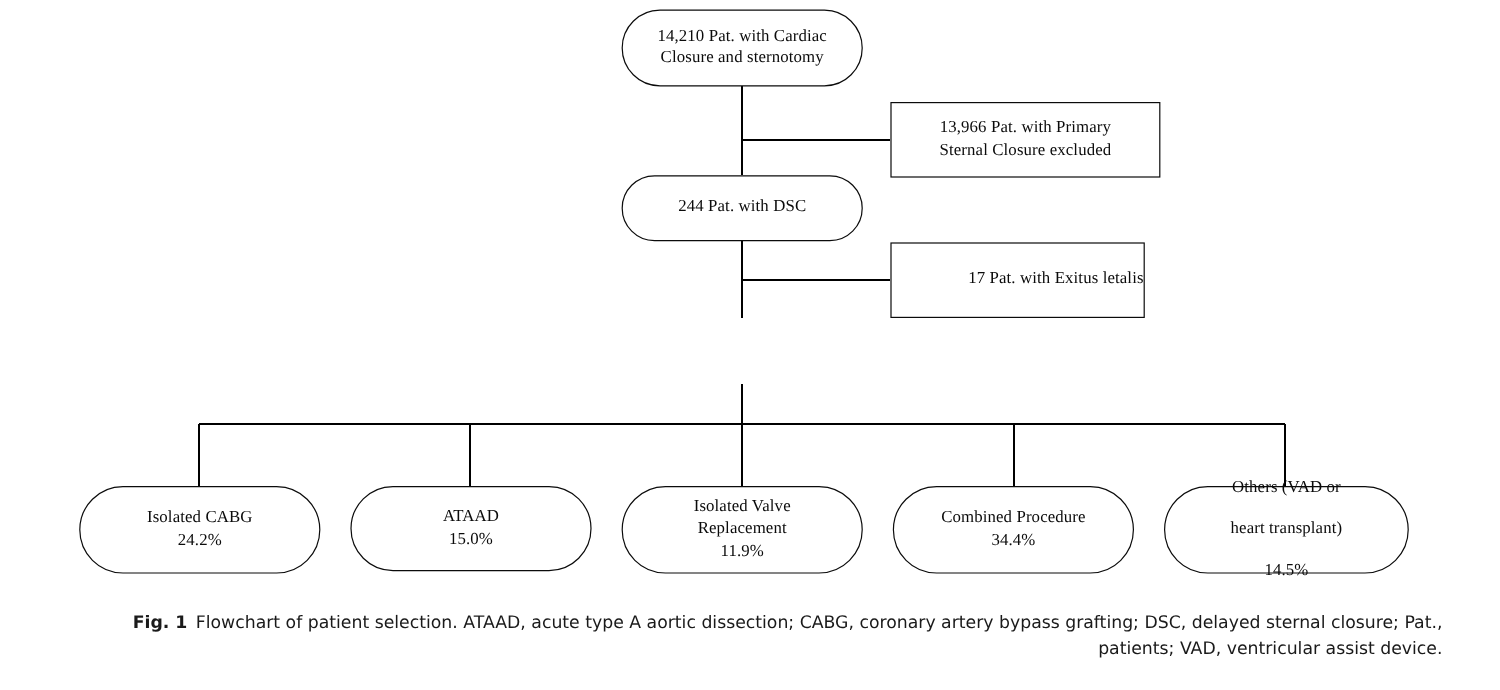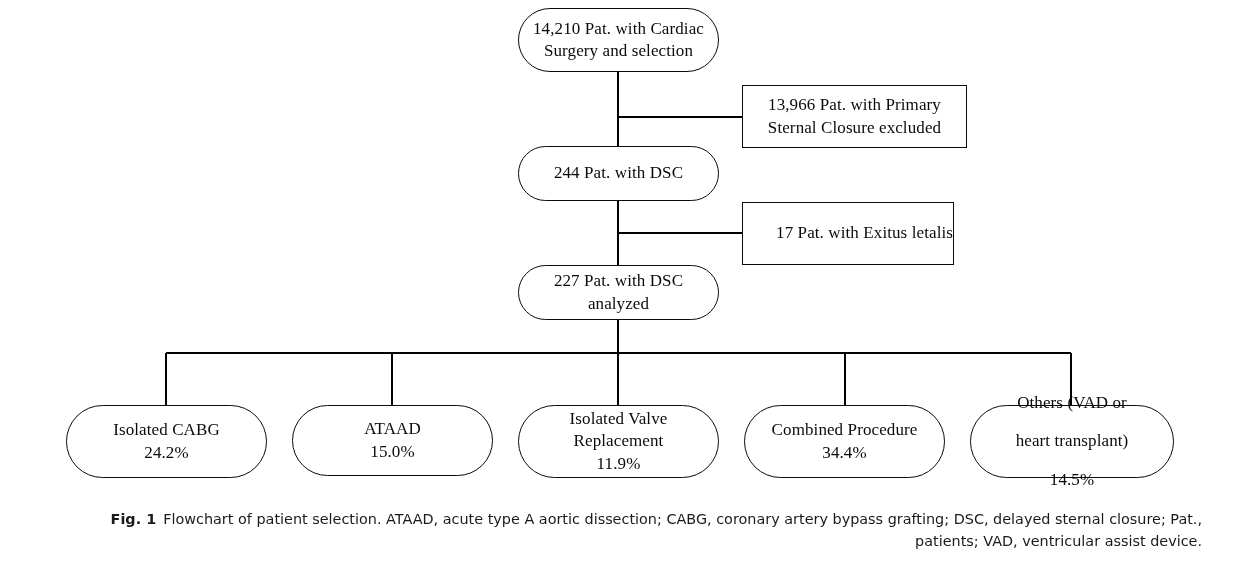--- a/index.html
+++ b/index.html
@@ -39,21 +39,21 @@
     position: absolute;
     box-sizing: border-box;
     border: 1.8px solid #0b0b0b;
     background: #ffffff;
     display: flex;
     flex-direction: column;
     align-items: center;
     justify-content: center;
     text-align: center;
     color: #0b0b0b;
-    font-size: 17px;
+    font-size: 14px;
     line-height: 1.32;
     letter-spacing: 0.1px;
   }
   .node.rounded {
     border-radius: 38px;
   }
   .node.rect {
     border-radius: 0;
     border-width: 1.6px;
   }
@@ -100,40 +100,36 @@
 
     <line x1="166" y1="353" x2="166" y2="405"></line>
     <line x1="392" y1="353" x2="392" y2="405"></line>
     <line x1="618" y1="353" x2="618" y2="405"></line>
     <line x1="845" y1="353" x2="845" y2="405"></line>
     <line x1="1071" y1="353" x2="1071" y2="405"></line>
   </svg>
 
   <div class="node rounded" style="left:518px; top:8px; width:201px; height:64px;">
     <span class="ln">14,210 Pat. with Cardiac</span>
-    <span class="ln">Surgery and selection</span>
+    <span class="ln">Closure and sternotomy</span>
   </div>
 
   <div class="node rect" style="left:742px; top:85px; width:225px; height:63px;">
     <span class="ln">13,966 Pat. with Primary</span>
     <span class="ln">Sternal Closure excluded</span>
   </div>
 
   <div class="node rounded" style="left:518px; top:146px; width:201px; height:55px;">
     <span class="ln">244 Pat. with DSC</span>
   </div>
 
   <div class="node rect" style="left:742px; top:202px; width:212px; height:63px;align-items:flex-end;">
     <span class="ln">17 Pat. with Exitus letalis</span>
   </div>
 
-  <div class="node rounded" style="left:518px; top:265px; width:201px; height:55px;">
-    <span class="ln">227 Pat. with DSC</span>
-    <span class="ln">analyzed</span>
-  </div>
 
   <div class="node rounded" style="left:66px; top:405px; width:201px; height:73px;">
     <span class="ln">Isolated CABG</span>
     <span class="ln">24.2%</span>
   </div>
 
   <div class="node rounded" style="left:292px; top:405px; width:201px; height:71px;">
     <span class="ln">ATAAD</span>
     <span class="ln">15.0%</span>
   </div>

